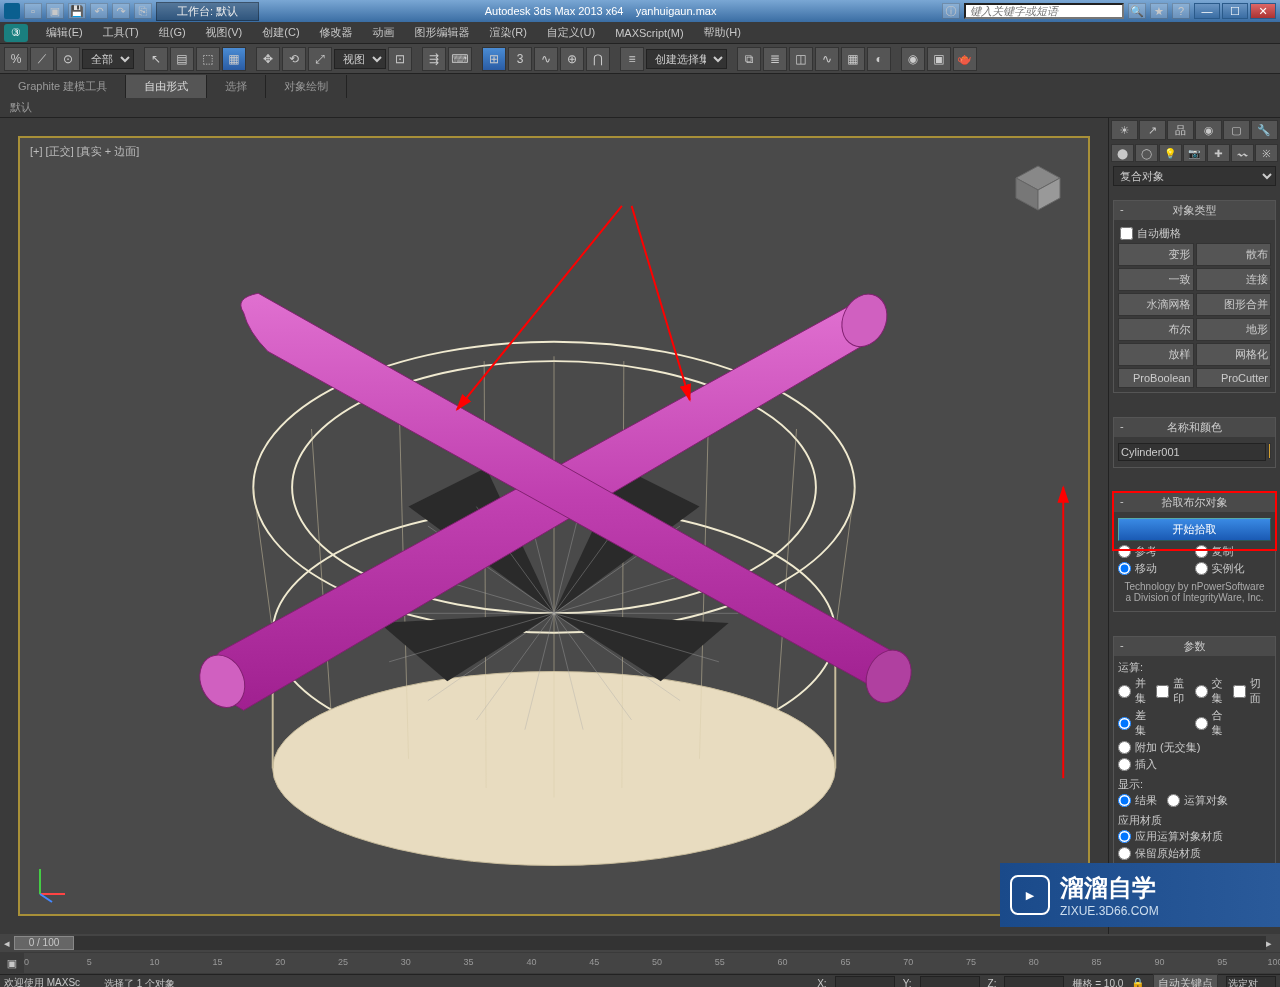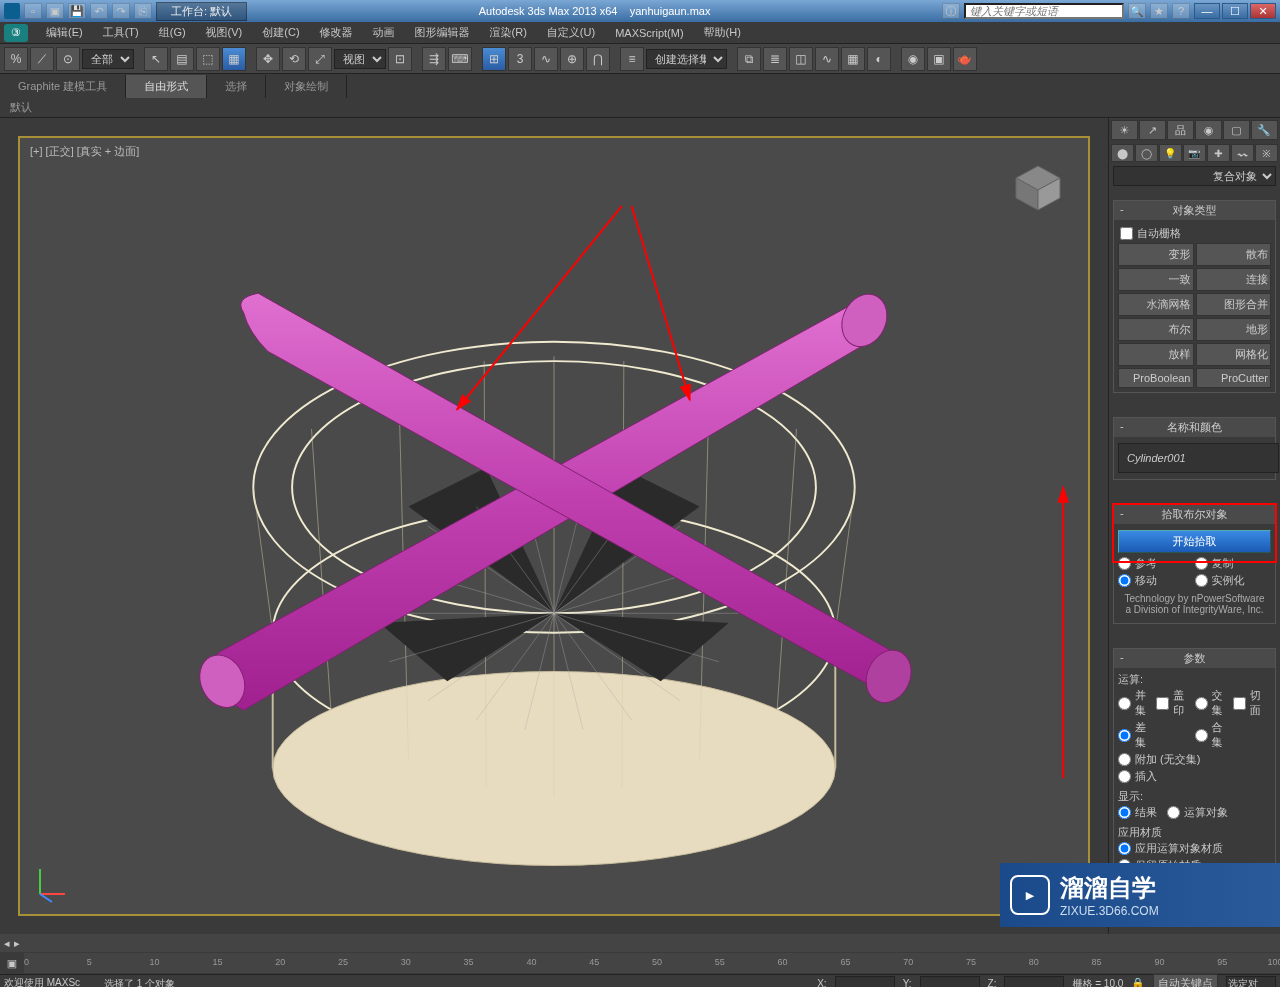--- a/index.html
+++ b/index.html
@@ -2,21 +2,21 @@
 <html><head>
 <meta charset="utf-8">
 <style>
 * { margin: 0; padding: 0; box-sizing: border-box; font-family: "Microsoft YaHei", Tahoma, sans-serif; font-size: 11px; }
 body { background: #3a3a3a; color: #c8c8c8; width: 1280px; height: 987px; overflow: hidden; position: relative; }
 
 
 .titlebar { height: 22px; background: linear-gradient(#7aa7d4, #3a6da3); display: flex; align-items: center; padding: 0 4px; gap: 4px; }
 .titlebar .logo { width: 16px; height: 16px; background: #0a5f8f; border-radius: 2px; }
 .titlebar .tb-btn { width: 18px; height: 16px; background: rgba(255,255,255,0.2); border: 1px solid rgba(0,0,0,0.2); display: flex; align-items: center; justify-content: center; }
-.titlebar .workspace { background: rgba(0,0,0,0.25); padding: 1px 14px; color: #eee; border: 1px solid rgba(0,0,0,0.3); }
+.titlebar .workspace { background: rgba(0,0,0,0.25); padding: 1px 20px; color: #eee; border: 1px solid rgba(0,0,0,0.3); }
 .titlebar .title { flex: 1; text-align: center; color: #fff; }
 .titlebar .search { width: 160px; background: #fff; color: #999; font-style: italic; padding: 1px 4px; height: 16px; }
 .titlebar .winbtns { display: flex; gap: 2px; }
 .titlebar .winbtns div { width: 26px; height: 16px; background: linear-gradient(#6a95c3, #3a6da3); border: 1px solid #2a5a8a; display: flex; align-items: center; justify-content: center; color: #fff; }
 .titlebar .winbtns .close { background: linear-gradient(#d66, #a33); }
 
 
 .menubar { height: 22px; background: #3a3a3a; display: flex; align-items: center; padding: 0 4px; border-bottom: 1px solid #222; }
 .menubar .app-icon { width: 24px; height: 18px; background: #1a7f7f; border-radius: 3px; margin-right: 8px; display: flex; align-items: center; justify-content: center; color: #fff; }
 .menubar span { padding: 2px 10px; color: #c8c8c8; }
@@ -40,30 +40,30 @@
 .viewport-label { position: absolute; top: 6px; left: 10px; color: #bbb; font-size: 11px; }
 .viewcube { position: absolute; top: 20px; right: 20px; width: 60px; height: 60px; }
 .axis-gizmo { position: absolute; bottom: 10px; left: 10px; width: 40px; height: 40px; }
 
 
 .cmdpanel { width: 172px; background: #3a3a3a; border-left: 1px solid #222; display: flex; flex-direction: column; }
 .cmd-tabs { display: flex; height: 24px; padding: 2px; gap: 1px; }
 .cmd-tabs .ct { flex: 1; background: #555; border: 1px solid #333; display: flex; align-items: center; justify-content: center; }
 .cmd-subtabs { display: flex; height: 22px; padding: 2px; gap: 1px; }
 .cmd-subtabs .st { flex: 1; background: #555; border: 1px solid #333; display: flex; align-items: center; justify-content: center; font-size: 10px; }
-.cmd-dropdown { margin: 2px 4px; background: #333; border: 1px solid #222; color: #ccc; padding: 2px; width: calc(100% - 8px); text-align: right; }
+.cmd-dropdown { margin: 2px 4px; background: #333; border: 1px solid #222; color: #ccc; padding: 2px; width: calc(100% - 8px); }
 .rollout { border: 1px solid #555; margin: 12px 4px; }
 .rollout-hdr { background: #4a4a4a; text-align: center; padding: 2px; color: #ccc; position: relative; }
 .rollout-hdr::before { content: "-"; position: absolute; left: 6px; }
 .rollout-body { padding: 4px; }
 .btn-grid { display: grid; grid-template-columns: 1fr 1fr; gap: 2px; }
 .btn-grid button { background: #555; border: 1px solid #333; color: #ccc; padding: 3px 2px; font-size: 11px; text-align: right; }
 .inline-check { display: flex; align-items: center; padding: 2px; gap: 4px; }
 .name-row { display: flex; gap: 2px; padding: 2px 0; }
-.name-row input { flex: 1; background: #333; border: 1px solid #222; color: #ccc; padding: 8px; font-style: italic; }
+.name-row input { flex: 1; background: #333; border: 1px solid #222; color: #ccc; padding: 2px; }
 .color-swatch { width: 16px; height: 16px; background: #d4a030; border: 1px solid #333; }
 .pick-btn { width: 100%; background: linear-gradient(#3a8ae4, #1a5ab4); border: 1px outset #5aa; color: #fff; padding: 3px; margin: 2px 0; }
 .radio-row { display: flex; align-items: center; gap: 4px; padding: 1px 0; }
 .radio-row input[type=radio] { margin-top: 0; }
 .tech-note { font-size: 10px; color: #aaa; padding: 4px; text-align: center; }
 .hl-red { position: absolute; border: 2px solid #f00; pointer-events: none; }
 
 
 .timeline { height: 18px; background: #444; display: flex; align-items: center; padding: 0 4px; }
 .time-slider { flex: 1; background: #333; height: 14px; position: relative; }
@@ -412,20 +412,23 @@
       <div class="radio-row">
           <input type="radio" style="">
           <span>实例</span>
         </div>
     </div>
   </div>
 </div>
 
 <div class="timeline">
   <div style="width:10px">◂</div>
+  <div class="time-slider">
+    <div class="time-handle">0 / 100</div>
+  </div>
   <div style="width:10px">▸</div>
 </div>
 <div class="trackbar">
   <div style="width:24px;text-align:center">▣</div>
   <div class="track-scale">
     <span class="tick" style="left:0%">0</span>
       <span class="tick" style="left:5%">5</span>
       <span class="tick" style="left:10%">10</span>
     <span class="tick" style="left:15%">15</span>
       <span class="tick" style="left:20%">20</span>

